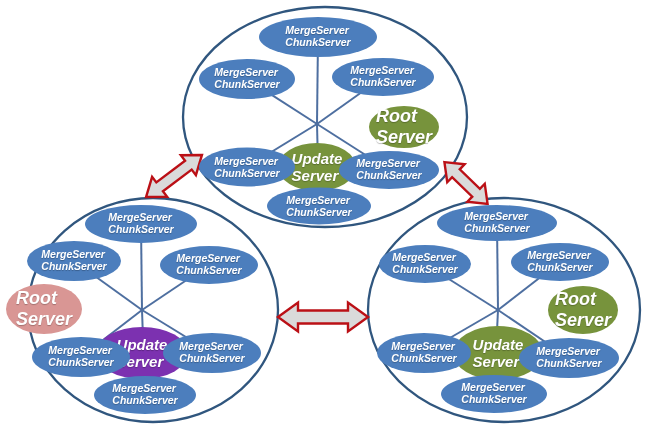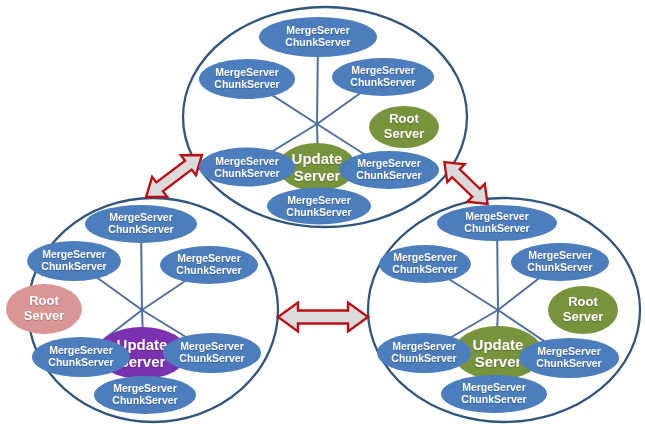--- a/index.html
+++ b/index.html
@@ -35,31 +35,32 @@
     stroke-width: 2.4;
     stroke-linejoin: miter;
   }
   .node {
     position: absolute;
     transform: translate(-50%, -50%);
     border-radius: 50%;
     display: flex;
     align-items: center;
     justify-content: center;
-    text-align: center;
+    text-align: left;
     white-space: pre-line;
     color: var(--node-text, #FFFFFF);
     font-weight: bold;
     line-height: 1.12;
     text-shadow: 0 1px 1px rgba(0,0,0,0.25);
     box-sizing: border-box;
+    font-style: italic;
   }
   .merge  { background: var(--merge-blue, #4C7EBD); font-size: 10.5px; }
   .update { font-size: 15px; line-height: 1.15; margin-top: 43px; }
-  .root   { font-size: 13px; line-height: 1.15; }
+  .root   { font-size: 18px; line-height: 1.15; }
   .green  { background: var(--server-green, #77933C); }
   .purple { background: var(--server-purple, #7C31B0); }
   .pink   { background: var(--server-pink, #D99694); }
 </style>
 </head>
 <body>
 
 <div class="canvas">
 
   <svg class="layer" width="645" height="424" viewBox="0 0 645 424">

